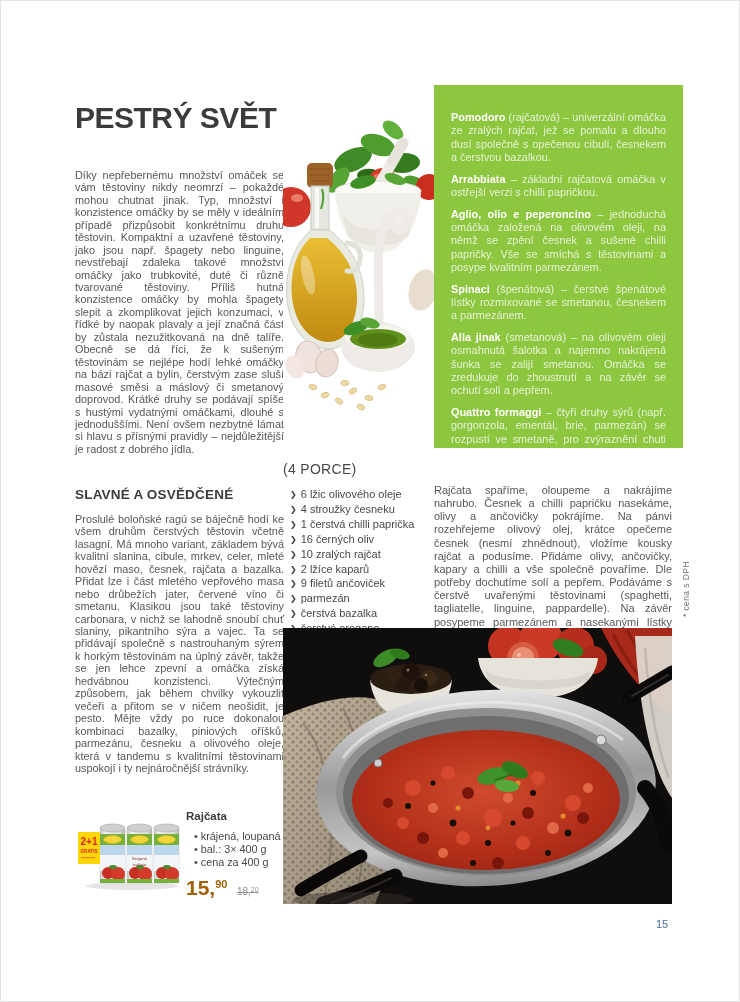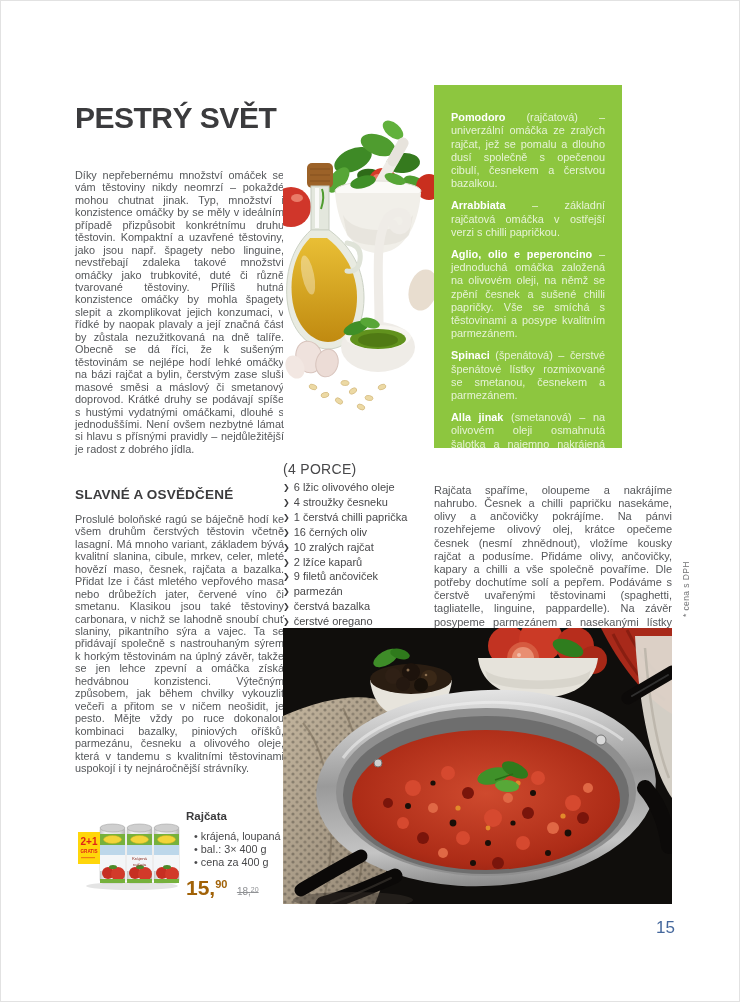--- a/index.html
+++ b/index.html
@@ -39,58 +39,58 @@
   .old-price{ font-size:10px; color:#909295; margin-left:5px; text-decoration:line-through; }
   .old-price .sup{ font-size:7px; position:relative; top:-3px; }
 
   
   .ingredients-photo{ position:absolute; left:283px; top:85px; width:151px; height:340px; }
   .dish-photo{ position:absolute; left:283px; top:628px; width:389px; height:276px; }
   .ingredients-photo svg, .dish-photo svg, .product-img svg{ display:block; width:100%; height:100%; }
 
   
   .sauce-box{
-    position:absolute; left:434px; top:85px; width:188px; height:363px;
+    position:absolute; left:434px; top:85px; width:249px; height:363px;
     background:#8dc63f; box-sizing:border-box; padding:26px 17px 0 17px; overflow:hidden;
   }
   .sauce-item{
     margin:0 0 8.5px 0; font-size:10.9px; line-height:13.3px;
     color:rgba(255,255,255,0.78); text-align:justify;
   }
   .sauce-name{ color:#ffffff; font-weight:700; }
 
   
   .recipe-title{
     position:absolute; left:282px; top:430px;
     font-size:24px; font-weight:700; color:#3b3b3d; letter-spacing:-0.3px;
   }
   .servings{
     position:absolute; left:283px; top:461px;
     font-size:14px; color:#48484a; letter-spacing:0.3px;
   }
   .ingredients{
     position:absolute; left:283px; top:481px; width:150px;
-    list-style:none; margin:0; padding:0;
+    list-style:none; margin:7px; padding:0;
     font-size:11px; line-height:12.9px; color:#48484a;
   }
   .ingredients .blt{ font-size:8px; color:#3a3a3c; margin-right:4px; position:relative; top:-1px; }
   .method{
     position:absolute; left:434px; top:473px; width:238px;
     font-size:11px; line-height:13.15px; color:#55575a; text-align:justify;
   }
 
   
   .vat-note{
     position:absolute; left:681px; top:617px;
     transform:rotate(-90deg); transform-origin:0 0;
     font-size:8.5px; color:#737476; letter-spacing:0.4px; white-space:nowrap;
   }
   .page-number{
     position:absolute; left:656px; top:918px;
-    font-size:17px; color:#44679c;
+    font-size:11px; color:#44679c;
   }
 </style>
 </head>
 <body>
 
 <div class="page">
 
   <h1 class="title">
     <span>PESTRÝ SVĚT</span><br>
   </h1>

